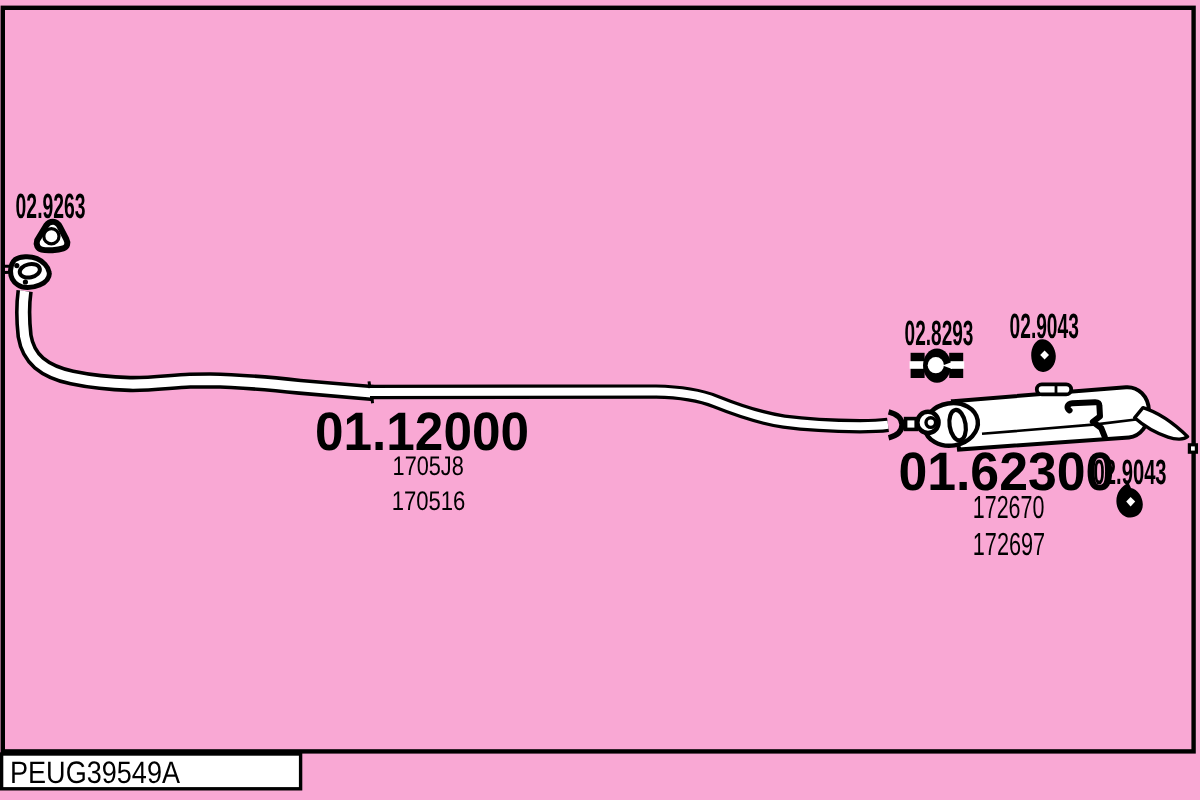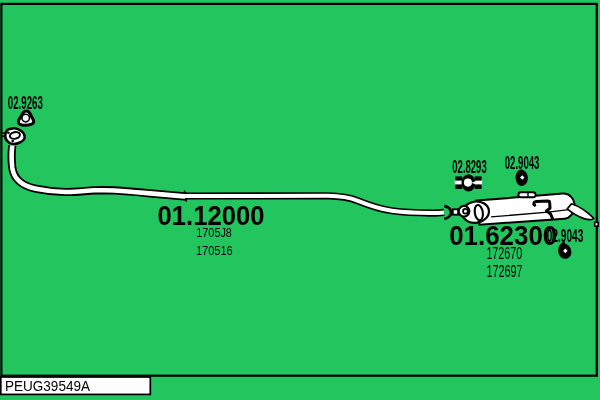--- a/index.html
+++ b/index.html
@@ -1,16 +1,16 @@
 <!DOCTYPE html>
 <html><head>
 <meta charset="utf-8">
 <style>
   html,body{margin:0;padding:0;background:#fff;}
-  #canvas{position:relative;width:600px;height:400px;background:#22c55e;overflow:hidden;
+  #canvas{position:relative;width:600px;height:400px;background:#f9a8d4;overflow:hidden;
     font-family:"Liberation Sans", sans-serif;-webkit-font-smoothing:antialiased;}
   svg{position:absolute;left:0;top:0;}
   text{font-family:"Liberation Sans", sans-serif;fill:#000;}
   .big{font-weight:bold;font-size:27px;}
   .lab{font-weight:bold;font-size:17.5px;}
   .num{font-weight:normal;font-size:13.4px;}
   .numb{font-weight:normal;font-size:16px;}
 </style>
 </head>
 <body>

